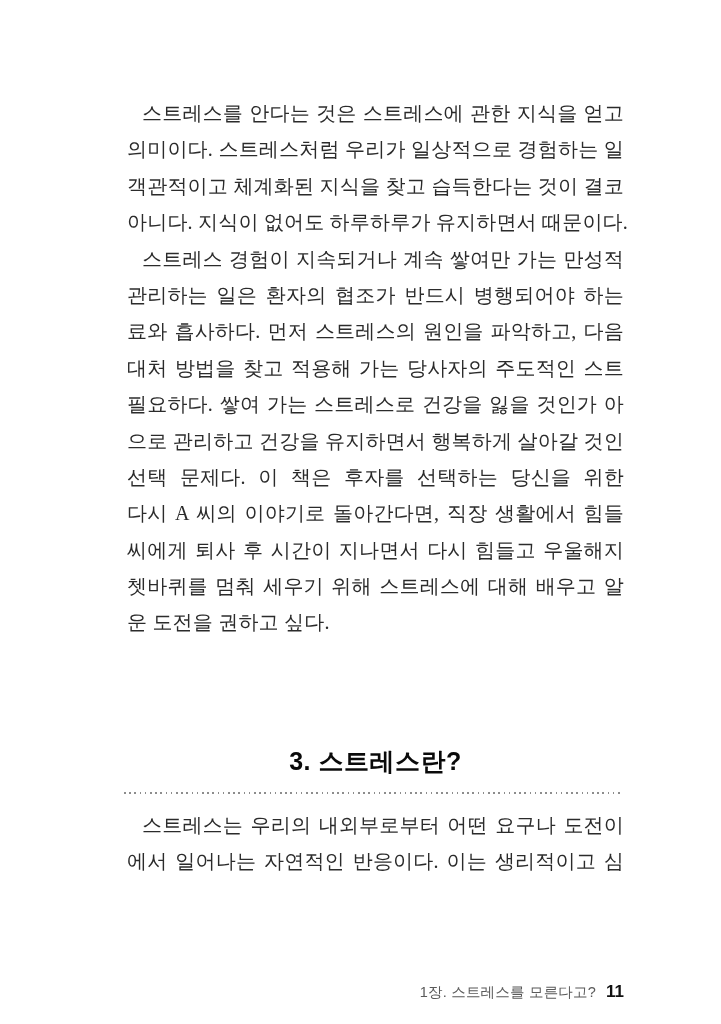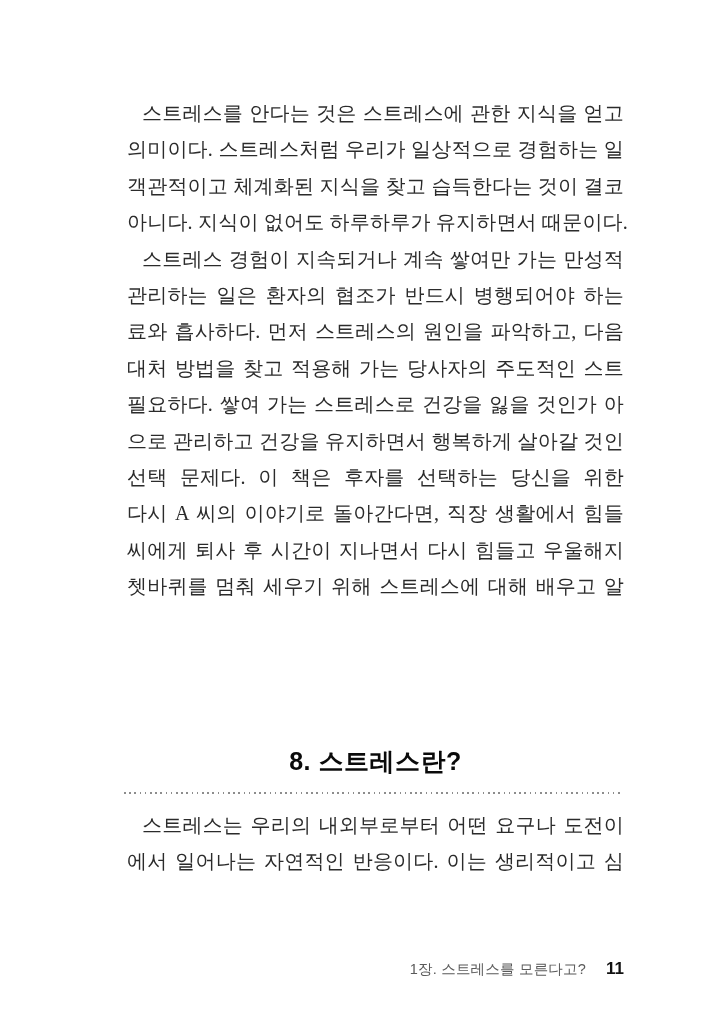--- a/index.html
+++ b/index.html
@@ -67,24 +67,24 @@
   #section-block {
     position: absolute;
     left: 127px;
     top: 807px;
     width: 497px;
   }
   
   #footer {
     position: absolute;
     right: 97px;
-    top: 959px;
+    top: 982px;
     display: flex;
     align-items: baseline;
-    gap: 20px;
+    gap: 10px;
     font-family: "Liberation Sans", "DejaVu Sans", sans-serif;
   }
   #footer .chapter {
     font-size: 14.5px;
     color: #5a5a5a;
     letter-spacing: 0.2px;
   }
   #footer .pagenum {
     font-size: 17px;
     font-weight: bold;
@@ -104,23 +104,24 @@
     <div class="line justify indent">스트레스 경험이 지속되거나 계속 쌓여만 가는 만성적 스트레스를</div>
     <div class="line justify">관리하는 일은 환자의 협조가 반드시 병행되어야 하는 만성질환의 치</div>
     <div class="line justify">료와 흡사하다. 먼저 스트레스의 원인을 파악하고, 다음으로 효과적인</div>
     <div class="line justify">대처 방법을 찾고 적용해 가는 당사자의 주도적인 스트레스 관리가</div>
     <div class="line justify">필요하다. 쌓여 가는 스트레스로 건강을 잃을 것인가 아니면 효과적</div>
     <div class="line justify">으로 관리하고 건강을 유지하면서 행복하게 살아갈 것인가는 개인의</div>
     <div class="line justify">선택 문제다. 이 책은 후자를 선택하는 당신을 위한 ‘앎’의 길잡이다.</div>
     <div class="line justify">다시 A 씨의 이야기로 돌아간다면, 직장 생활에서 힘들고 우울했던 A</div>
     <div class="line justify">씨에게 퇴사 후 시간이 지나면서 다시 힘들고 우울해지는 스트레스의</div>
     <div class="line justify">쳇바퀴를 멈춰 세우기 위해 스트레스에 대해 배우고 알아 가는 새로</div>
+    <div class="line">운 도전을 권하고 싶다.</div>
   </div>
 
-  <div id="section-heading">8. 스트레스란?</div>
+  <div id="section-heading">3. 스트레스란?</div>
 
   <div id="dotted-divider"></div>
 
   <div id="section-block">
     <div class="line justify indent">스트레스는 우리의 내외부로부터 어떤 요구나 도전이 주어질 때 몸</div>
     <div class="line justify">에서 일어나는 자연적인 반응이다. 이는 생리적이고 심리적인 반응으</div>
   </div>
 
   <div id="footer">
     <span class="chapter">1장. 스트레스를 모른다고?</span>

